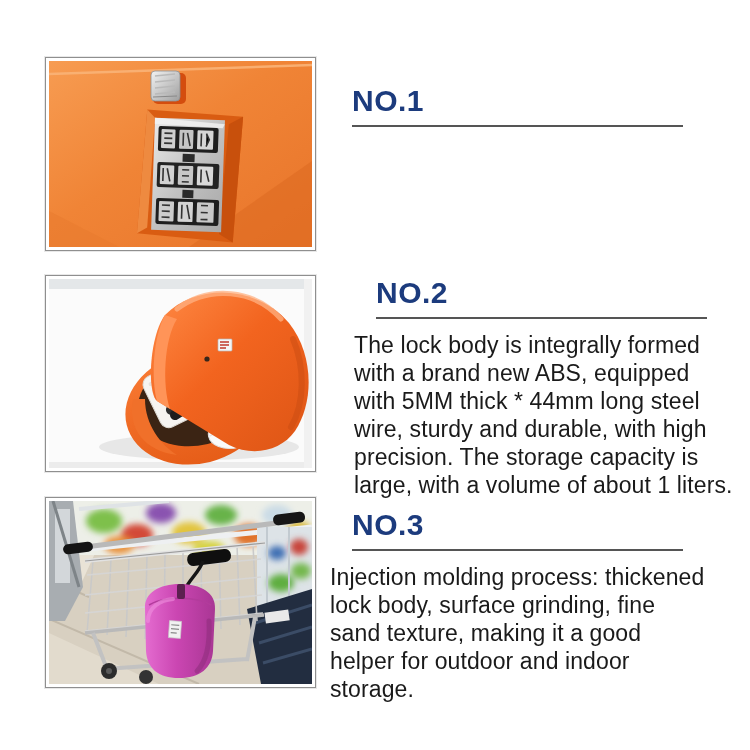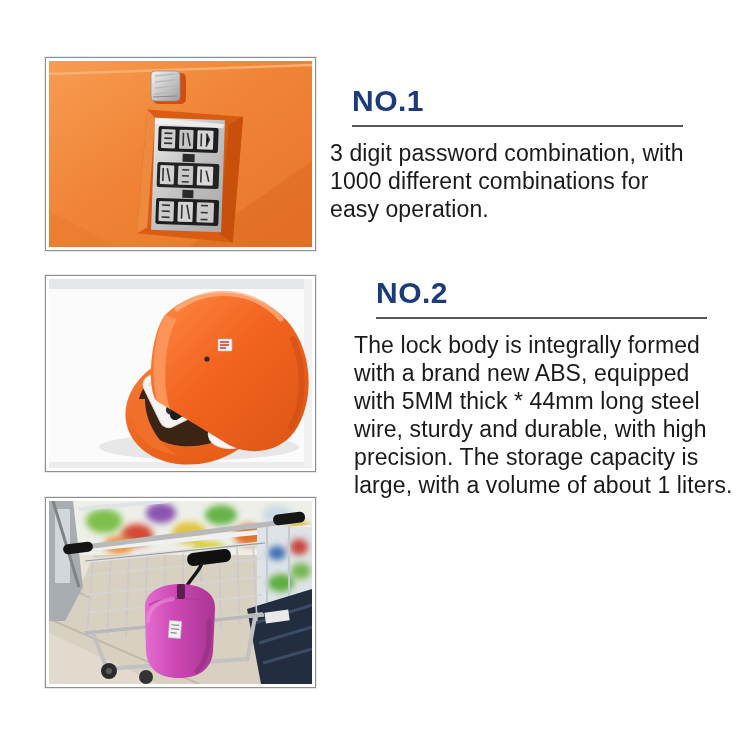--- a/index.html
+++ b/index.html
@@ -104,23 +104,20 @@
           <path d="M114,73 L122,73 M114,79 L122,79 M114,85 L122,85" stroke="#333" stroke-width="1.6"></path>
           <path d="M134,72 L134,86 M139,72 L142,86" stroke="#333" stroke-width="1.6"></path>
           <path d="M153,72 L160,72 M153,79 L160,79 M153,86 L160,86" stroke="#333" stroke-width="1.6"></path>
         </g>
       </g>
     </svg>
   </figure>
   <div class="text-block tb-1">
     <h2 class="heading">NO.1</h2>
     <div class="rule"></div>
-    <p class="body-text">3 digit password combination, with
-1000 different combinations for
-easy operation.</p>
   </div>
 
   <figure class="photo-frame frame-2">
     <svg width="263" height="189" viewBox="0 0 263 189">
       <defs>
         <linearGradient id="og2" x1="0" y1="0" x2="1" y2="1">
           <stop offset="0" stop-color="#ff8a45"></stop>
           <stop offset="0.45" stop-color="#f2641f"></stop>
           <stop offset="1" stop-color="#dd5515"></stop>
         </linearGradient>
@@ -254,14 +251,23 @@
       <path d="M100,104 C114,95 148,95 162,104" stroke="#b23c9c" stroke-width="1.6" fill="none"></path>
       <path d="M99,120 C99,106 112,99 124,98" stroke="#ef8fdd" stroke-width="4" fill="none" opacity="0.6" stroke-linecap="round"></path>
       <rect x="128" y="83" width="8" height="15" rx="2" fill="#5c2050"></rect>
       <g transform="rotate(4 126 128)">
         <rect x="120" y="120" width="12" height="17" fill="#f1f1f1" stroke="#c9c9c9" stroke-width="0.7"></rect>
         <path d="M122,124 L130,124 M122,128 L130,128 M122,132 L128,132" stroke="#8a8a8a" stroke-width="1.2"></path>
       </g>
       <path d="M160,120 C161,140 158,160 148,170" stroke="#8e2d7c" stroke-width="5" fill="none" opacity="0.55" stroke-linecap="round"></path>
     </svg>
   </figure>
+  <div class="text-block tb-3">
+    <h2 class="heading">NO.3</h2>
+    <div class="rule"></div>
+    <p class="body-text">Injection molding process: thickened
+lock body, surface grinding, fine
+sand texture, making it a good
+helper for outdoor and indoor
+storage.</p>
+  </div>
 
 </div>
 
 </body></html>

